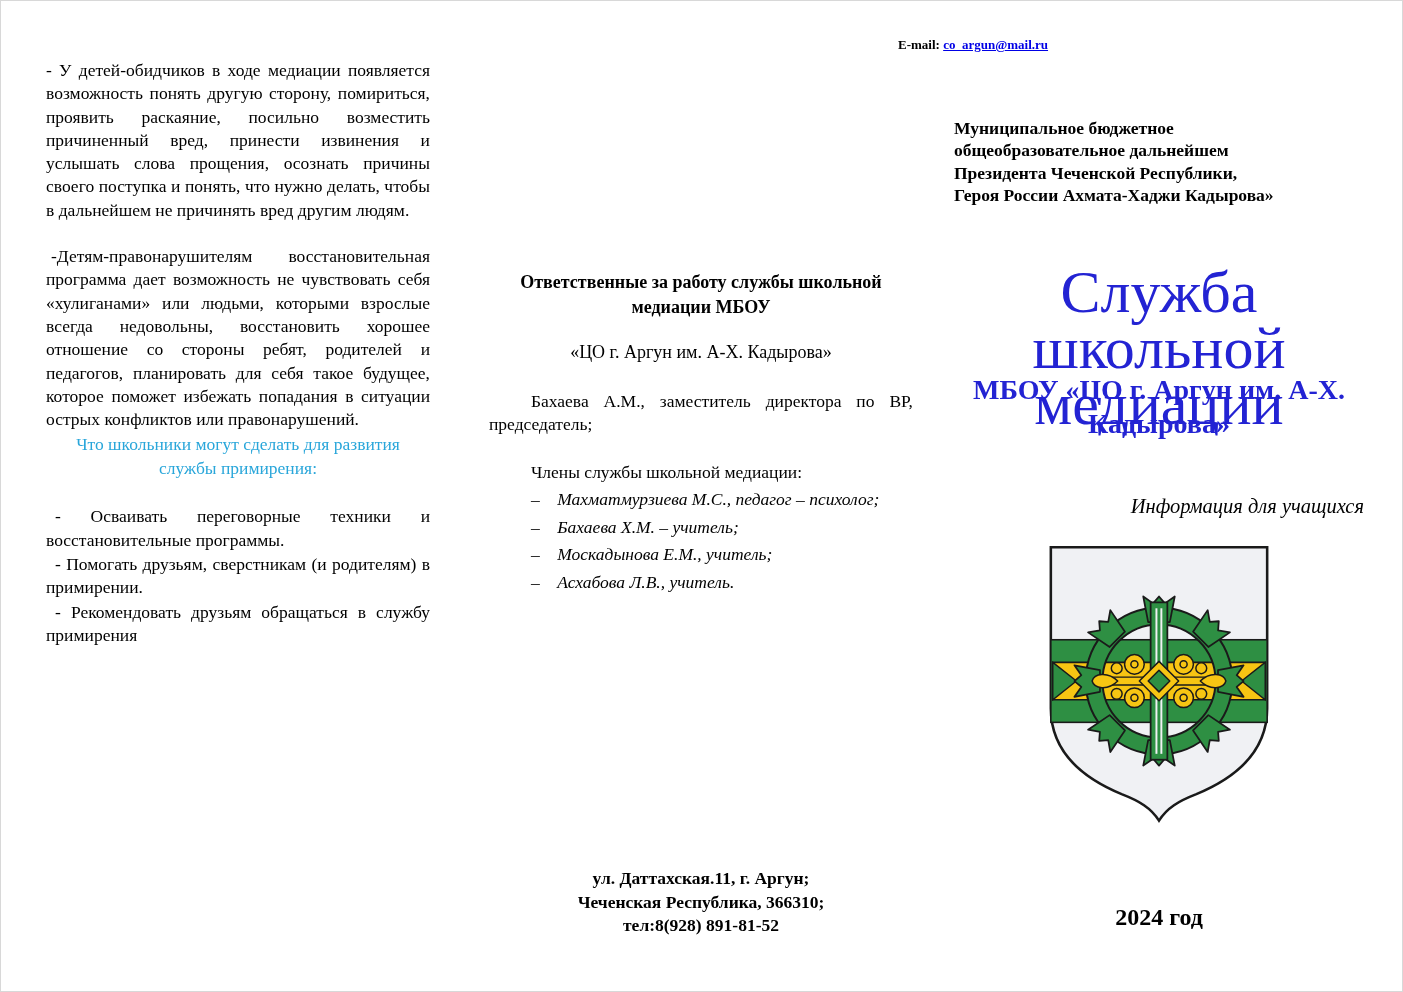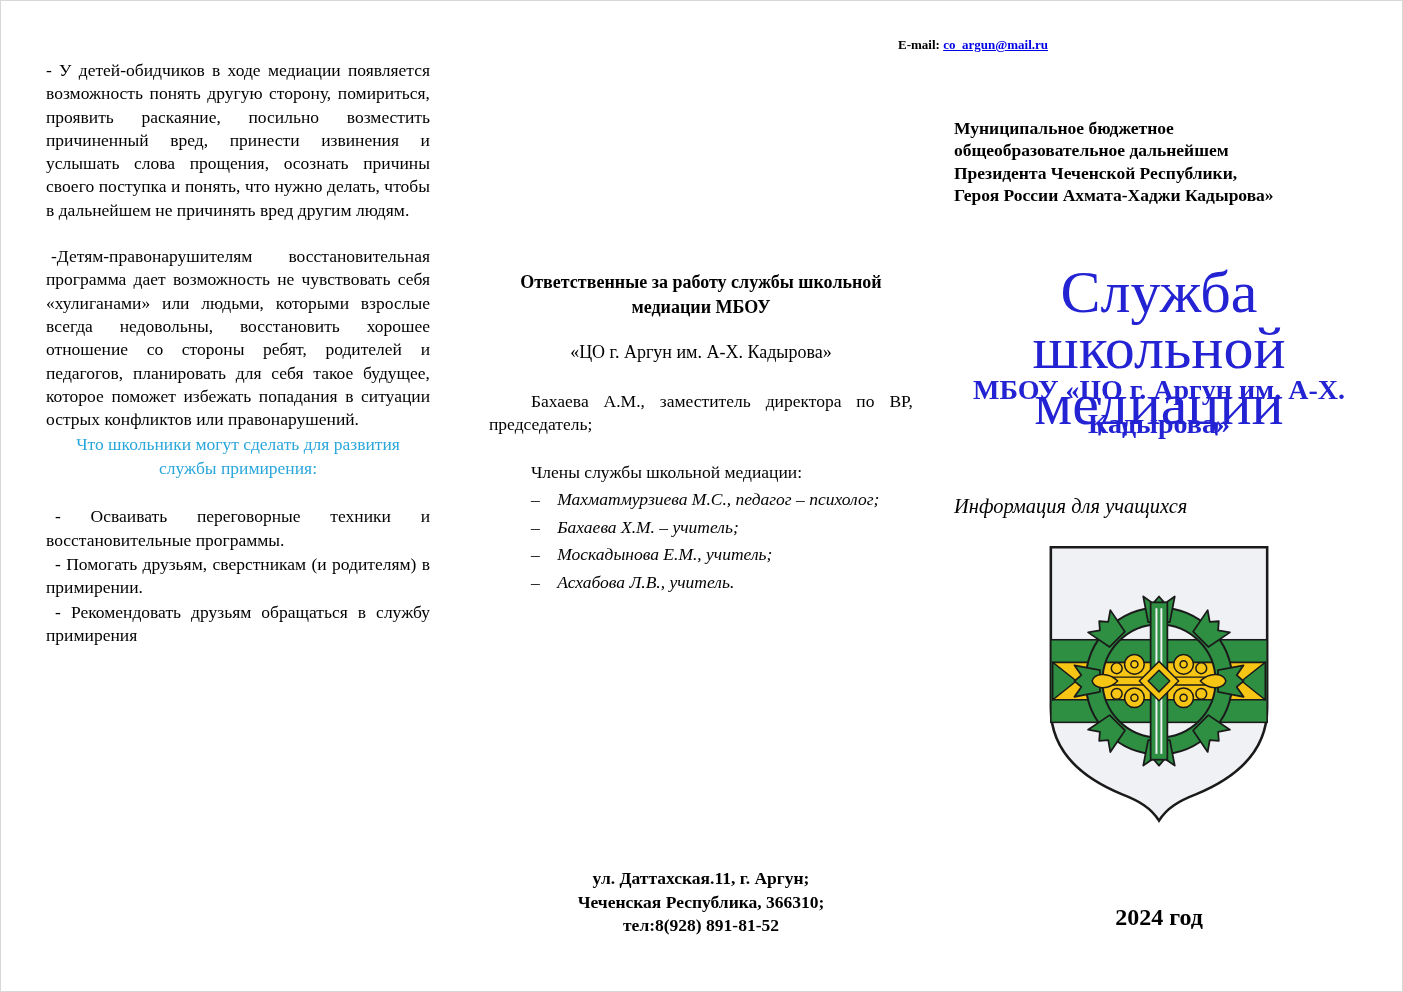--- a/index.html
+++ b/index.html
@@ -60,21 +60,21 @@
     text-align:center;color:var(--accent-blue,#2323d3);
     font-size:60px;line-height:56px;
   }
   .big-title2{
     position:absolute;left:948px;top:372px;width:420px;
     text-align:center;color:var(--accent-blue,#2323d3);
     font-weight:bold;font-size:28px;line-height:34px;
   }
   .subtitle{
     position:absolute;left:953px;top:494px;width:410px;
-    text-align:left;font-style:italic;font-size:20.5px;
+    text-align:right;font-style:italic;font-size:20.5px;
   }
   .emblem{
     position:absolute;left:1040px;top:538px;width:236px;height:290px;
   }
   .year{
     position:absolute;left:953px;top:903px;width:410px;
     text-align:center;font-weight:bold;font-size:24px;
   }
 </style>
 </head>

